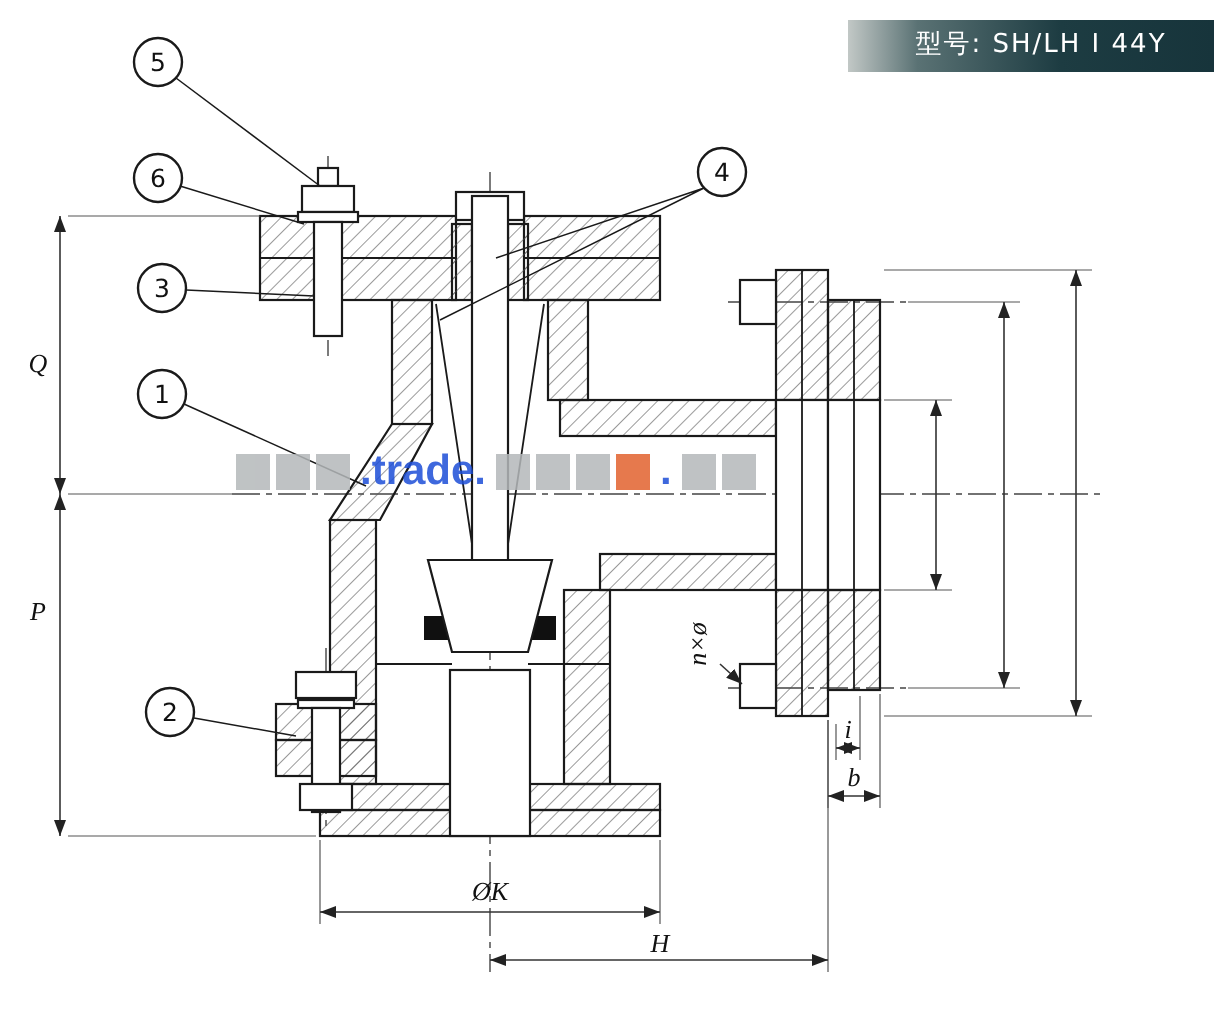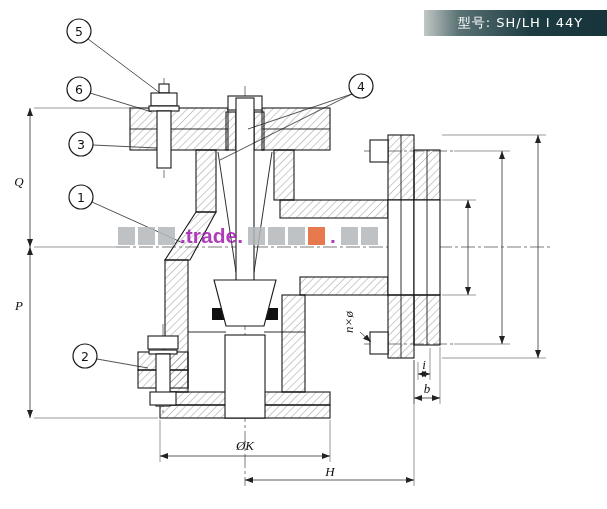--- a/index.html
+++ b/index.html
@@ -17,21 +17,21 @@
   .co{fill:#fff;stroke:#1a1a1a;stroke-width:1.2;}
   .ct{font:12.5px "DejaVu Sans",sans-serif;fill:#111;text-anchor:middle;}
   .dt{font:italic 13px "Liberation Serif",serif;fill:#111;text-anchor:middle;}
   #banner{position:absolute;left:424px;top:10px;width:193px;height:26px;
     background:linear-gradient(90deg,#c2c8c6 0%,#5a7274 18%,#1d3c42 55%,#16333a 100%);
     color:#fff;font-size:13px;line-height:26px;text-align:center;letter-spacing:1px;}
   #wm{position:absolute;left:118px;top:222px;height:28px;display:flex;align-items:center;
     gap:3px;opacity:.85;pointer-events:none;}
   .wm-b{display:inline-block;width:17px;height:18px;background:#b4b8ba;}
   .wm-o{display:inline-block;width:17px;height:18px;background:#e2622f;}
-  .wm-t{font:bold 21px "Liberation Sans",sans-serif;color:#a21caf;margin:0 2px;}
+  .wm-t{font:bold 21px "Liberation Sans",sans-serif;color:#1d4ed8;margin:0 2px;}
 </style>
 </head>
 <body>
 
 <svg width="607" height="509" viewBox="0 0 607 509">
   <defs>
     <pattern id="hatch" width="5.5" height="5.5" patternUnits="userSpaceOnUse" patternTransform="rotate(45)">
       <line x1="0" y1="0" x2="0" y2="5.5" stroke="#555" stroke-width="0.6"></line>
     </pattern>
     <marker id="arr" markerWidth="9" markerHeight="7" refX="8" refY="3" orient="auto-start-reverse" markerUnits="userSpaceOnUse">

